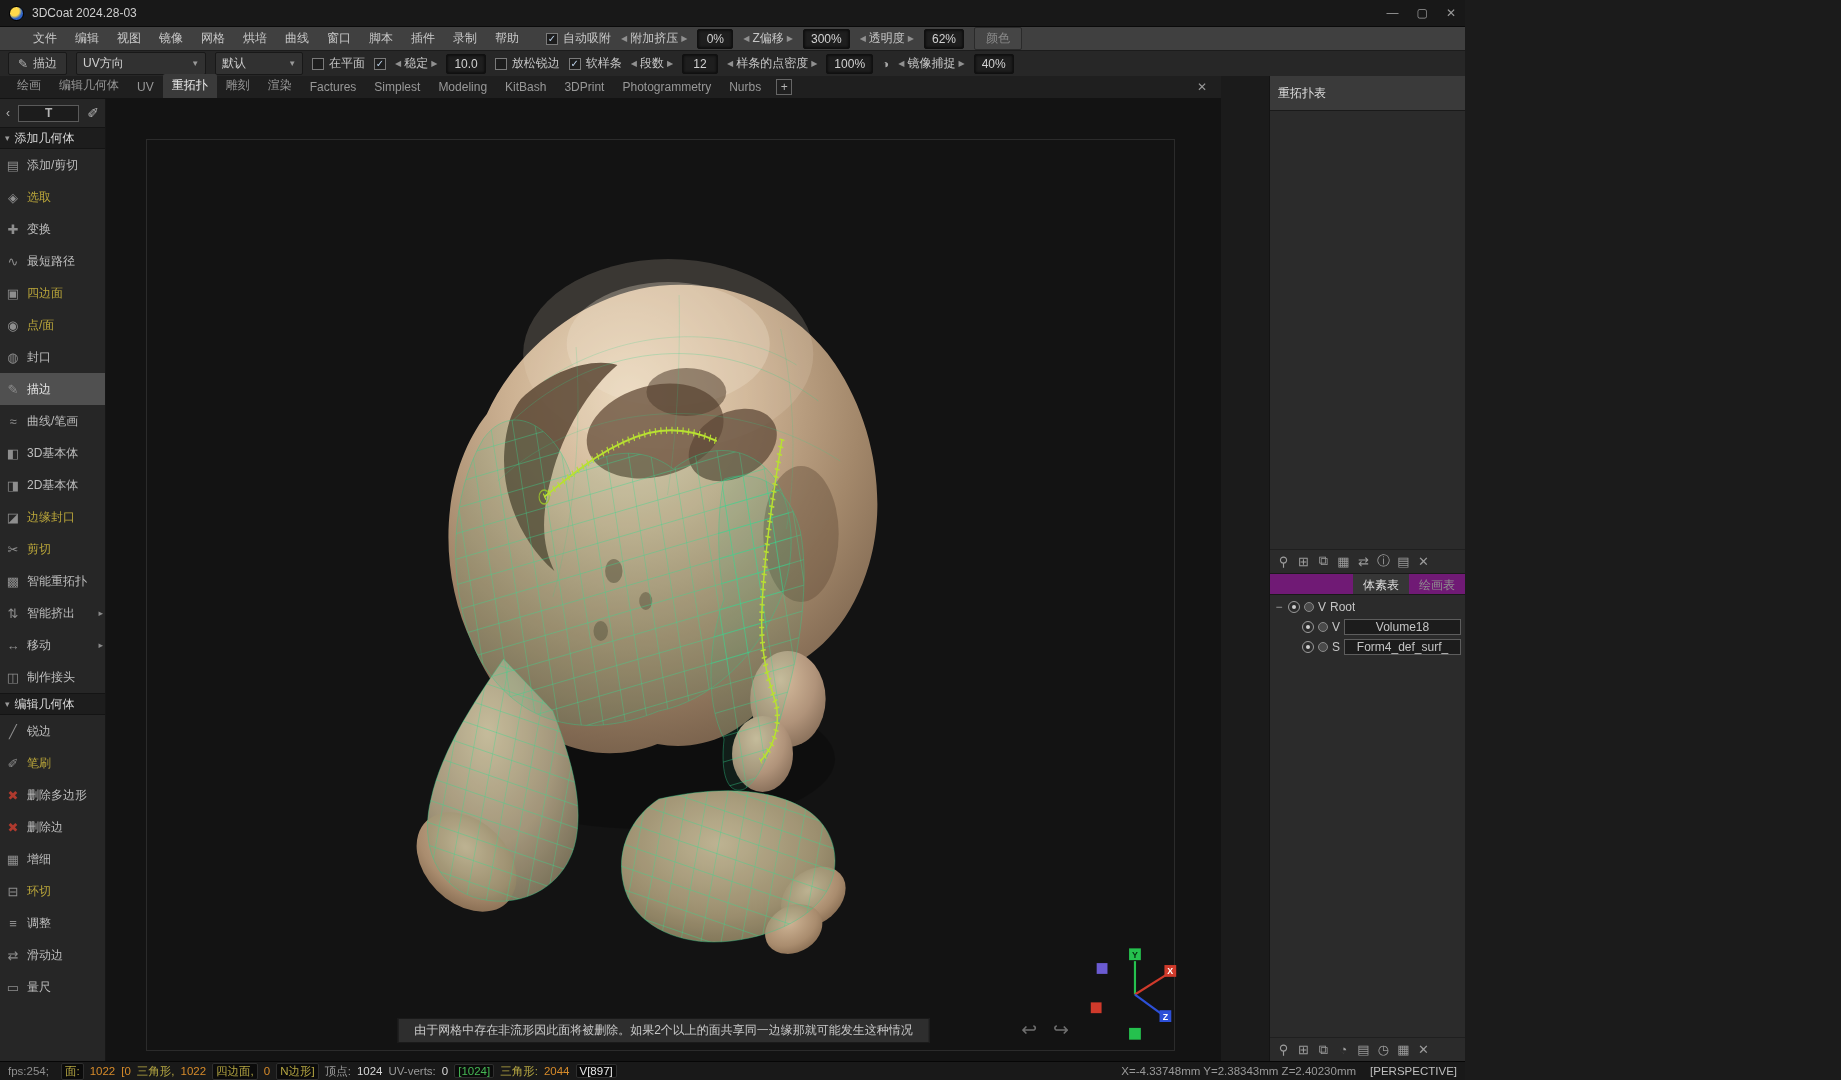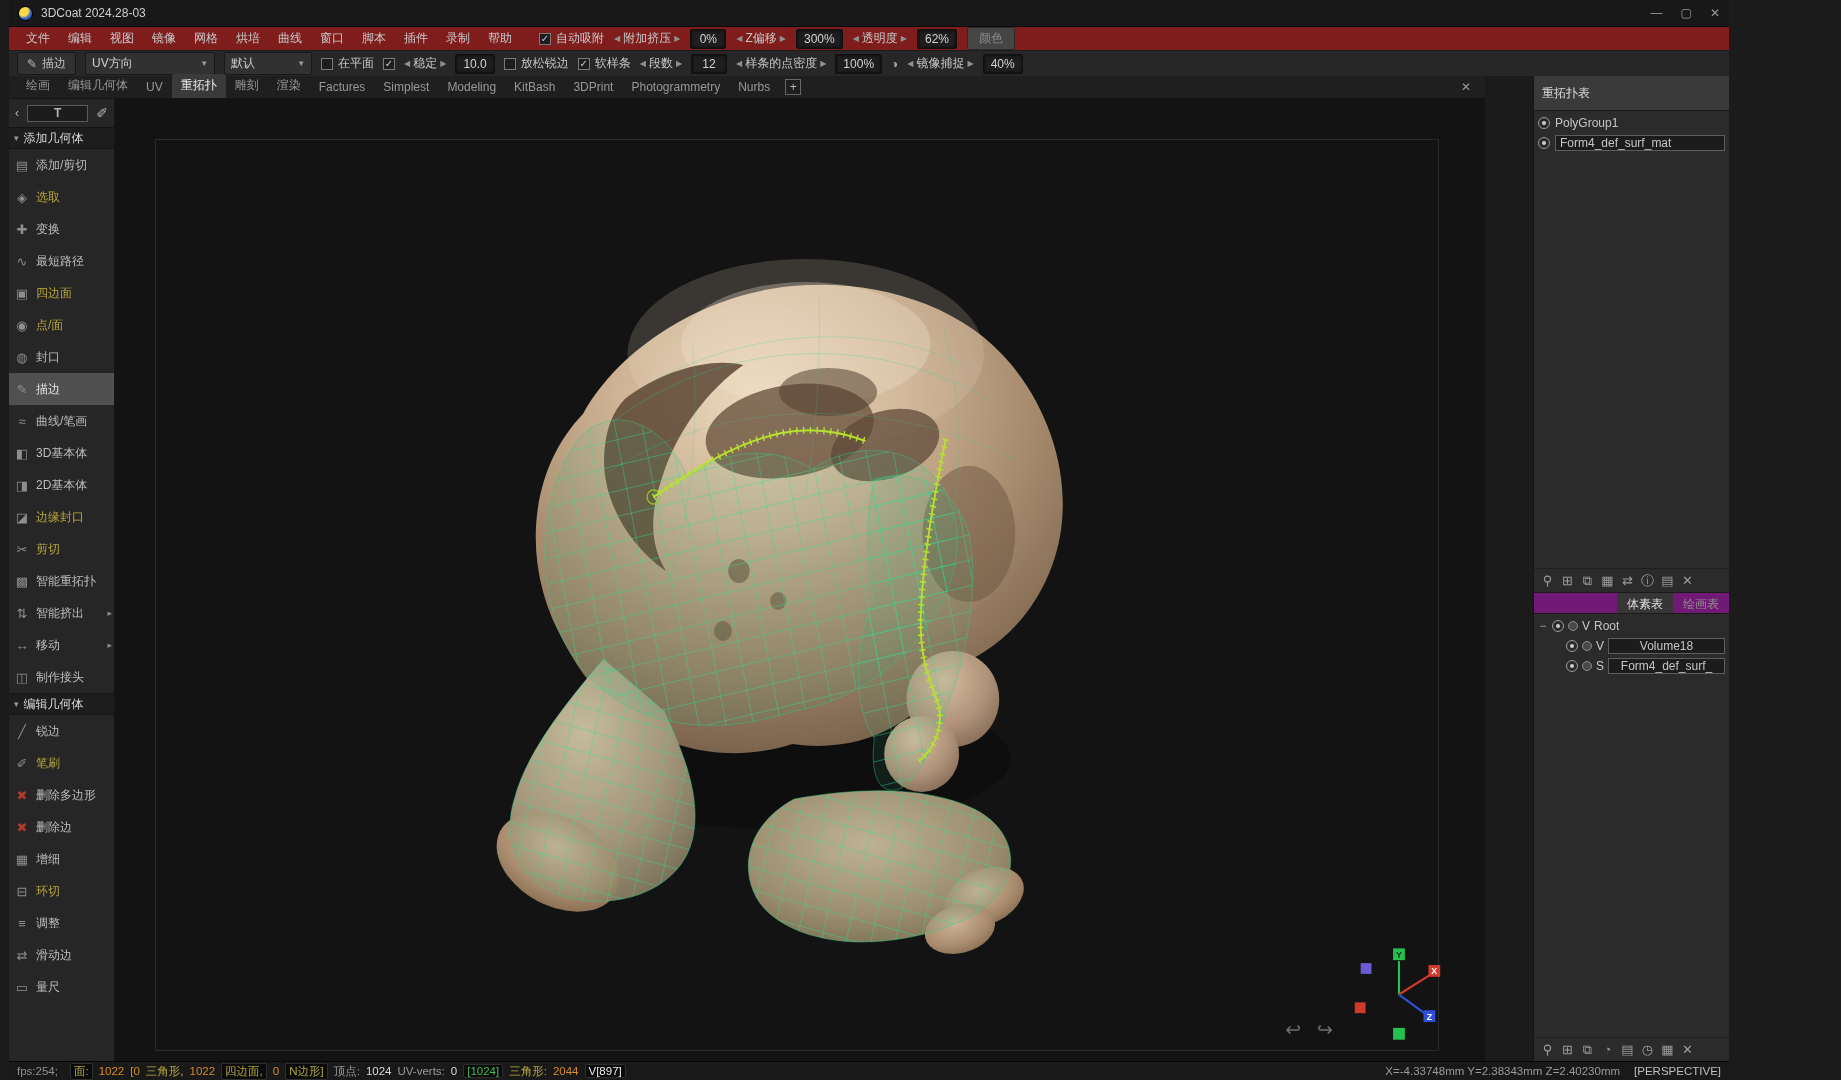--- a/index.html
+++ b/index.html
@@ -3,32 +3,32 @@
 <meta charset="utf-8">
 <style>
   * { box-sizing: border-box; }
   html,body { margin:0; padding:0; }
   body {
     width:1841px; height:1080px; overflow:hidden;
     background:#1b1b1b; color:#c2c2c2;
     font-family:"Liberation Sans", sans-serif; font-size:12px;
     -webkit-user-select:none; user-select:none;
   }
-  .window { width:1720px; height:1080px; display:flex; flex-direction:column;margin-left:9px; }
+  .window { width:1465px; height:1080px; display:flex; flex-direction:column; }
 
   
   .titlebar { height:26px; background:#181818; display:flex; align-items:center; gap:8px; padding:0 9px; flex:none; }
   .app-icon { width:15px; height:15px; border-radius:50%; flex:none;
     background:radial-gradient(circle at 34% 32%, #ffd94a 0 38%, #2e63c9 62%); border:1px solid #000; }
   .title { color:#cfcfcf; font-size:12px; }
   .win-controls { margin-left:auto; display:flex; gap:18px; color:#9a9a9a; font-size:12px; }
   .win-controls span { cursor:default; }
 
   
-  .menubar { height:24px; background:#7f1d1d; border-top:1px solid #0a0a0a; display:flex; align-items:center; padding:0 8px; flex:none; }
+  .menubar { height:24px; background:#404040; border-top:1px solid #0a0a0a; display:flex; align-items:center; padding:0 24px; flex:none; }
   .menu-items { display:flex; }
   .menu-item { padding:3px 9px; color:#c8c8c8; white-space:nowrap; }
   .tb1 { display:flex; align-items:center; gap:10px; margin-left:18px; }
 
   .cb-wrap { display:flex; align-items:center; gap:5px; color:#c6c6c6; white-space:nowrap; }
   .cb { width:12px; height:12px; background:#1d1d1d; border:1px solid #7a7a7a; display:inline-flex;
         align-items:center; justify-content:center; flex:none; }
   .cb i { font-style:normal; font-size:10px; line-height:1; color:#bcd2ea; }
 
   .spinner { display:flex; align-items:center; gap:3px; white-space:nowrap; }
@@ -498,20 +498,21 @@
               <circle cx="604" cy="398" r="7" fill="none" stroke="#9bc42a" stroke-width="1.5" opacity="0.9"></circle>
               <path d="M604 398 C648 372 694 344 748 334 C782 328 812 332 842 342" fill="none" stroke="#b8e032" stroke-width="7" stroke-dasharray="1.6 6" opacity="0.95"></path>
               <path d="M604 398 C648 372 694 344 748 334 C782 328 812 332 842 342" fill="none" stroke="#b8e032" stroke-width="2"></path>
               <path d="M932 340 C920 392 906 462 904 516 C902 560 916 586 924 606 C930 632 916 652 902 662" fill="none" stroke="#b8e032" stroke-width="7" stroke-dasharray="1.6 6" opacity="0.95"></path>
               <path d="M932 340 C920 392 906 462 904 516 C902 560 916 586 924 606 C930 632 916 652 902 662" fill="none" stroke="#b8e032" stroke-width="2"></path>
             </g>
           </svg>
 
           <div class="canvas-frame"></div>
 
+          <div class="warning">由于网格中存在非流形因此面将被删除。如果2个以上的面共享同一边缘那就可能发生这种情况</div>
 
           <div class="nav-arrows">
             <span>↩</span>
             <span>↪</span>
           </div>
 
           <svg class="gizmo" viewBox="0 0 110 105">
             <line x1="57" y1="52" x2="57" y2="18" stroke="#25c14e" stroke-width="2.2"></line>
             <line x1="57" y1="52" x2="92" y2="30" stroke="#cf3a2b" stroke-width="2.2"></line>
             <line x1="57" y1="52" x2="87" y2="74" stroke="#2d50d8" stroke-width="2.2"></line>
@@ -524,30 +525,20 @@
             <rect x="18" y="20" width="11" height="11" fill="#6b5bd2"></rect>
             <rect x="12" y="60" width="11" height="11" fill="#cf3a2b"></rect>
             <rect x="51" y="86" width="12" height="12" fill="#25c14e"></rect>
           </svg>
         </div>
       </div>
     </div>
 
     <div class="rightpanel">
       <div class="rp-header">重拓扑表</div>
-      <div style="display:flex;flex-direction:column;padding-top:2px;">
-          <div class="rp-row">
-            <span class="eye"></span>
-            <span class="rp-label">PolyGroup1</span>
-          </div>
-          <div class="rp-row">
-            <span class="eye"></span>
-            <span class="rp-label boxed">Form4_def_surf_mat</span>
-          </div>
-        </div>
       <div class="rp-spacer1"></div>
       <div class="rp-icons">
           <span class="rp-icon">⚲</span>
           <span class="rp-icon">⊞</span>
           <span class="rp-icon">⧉</span>
           <span class="rp-icon">▦</span>
           <span class="rp-icon">⇄</span>
           <span class="rp-icon">ⓘ</span>
           <span class="rp-icon">▤</span>
           <span class="rp-icon">✕</span>

